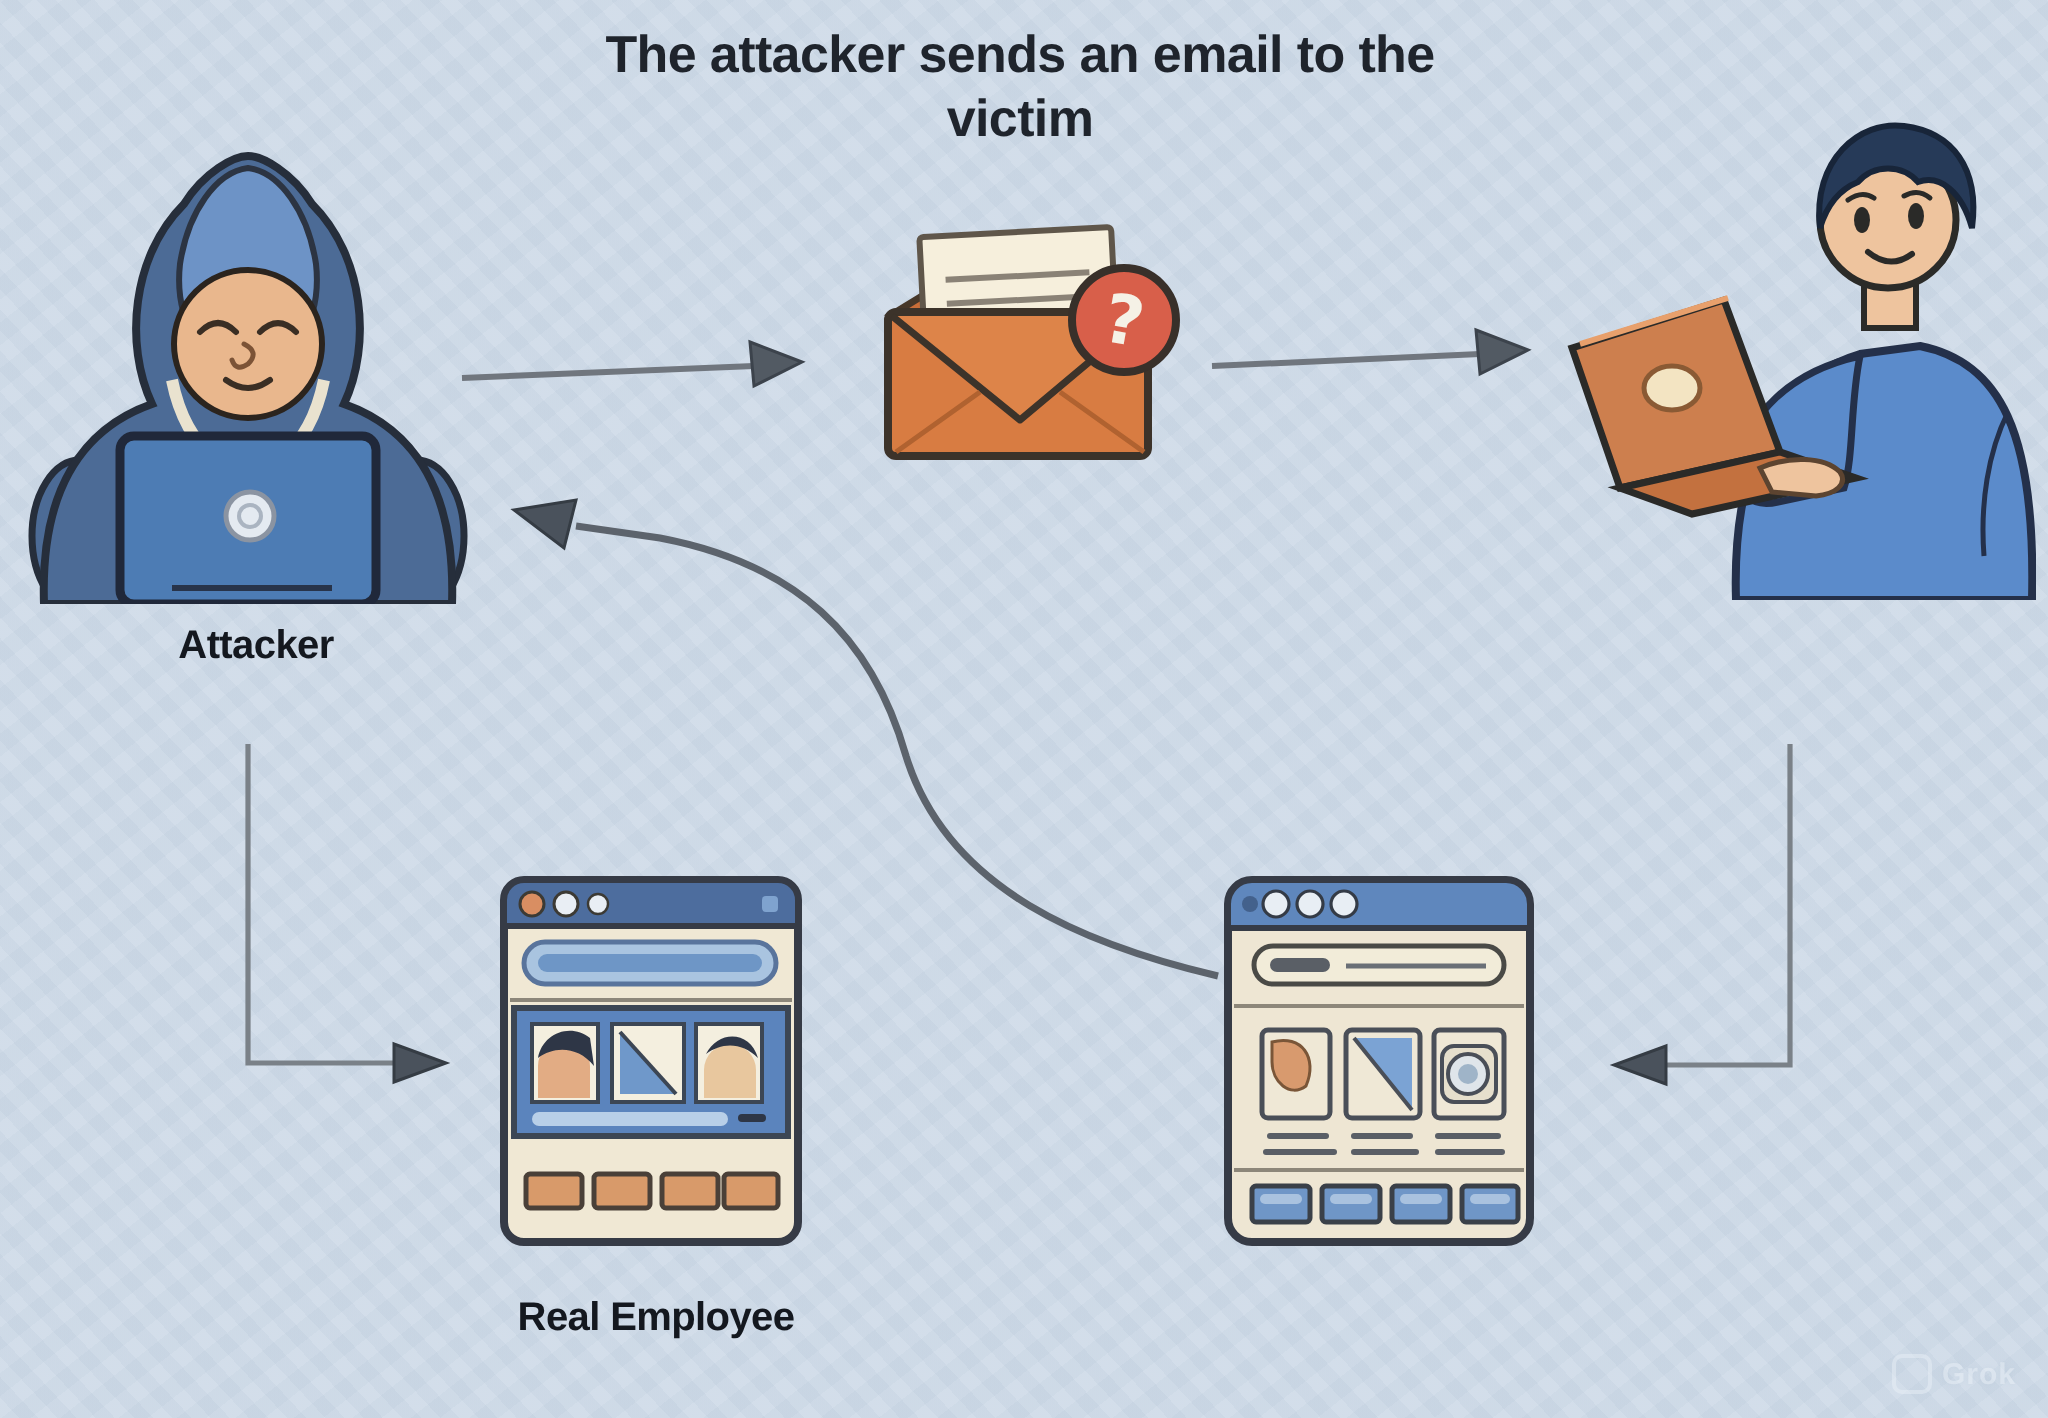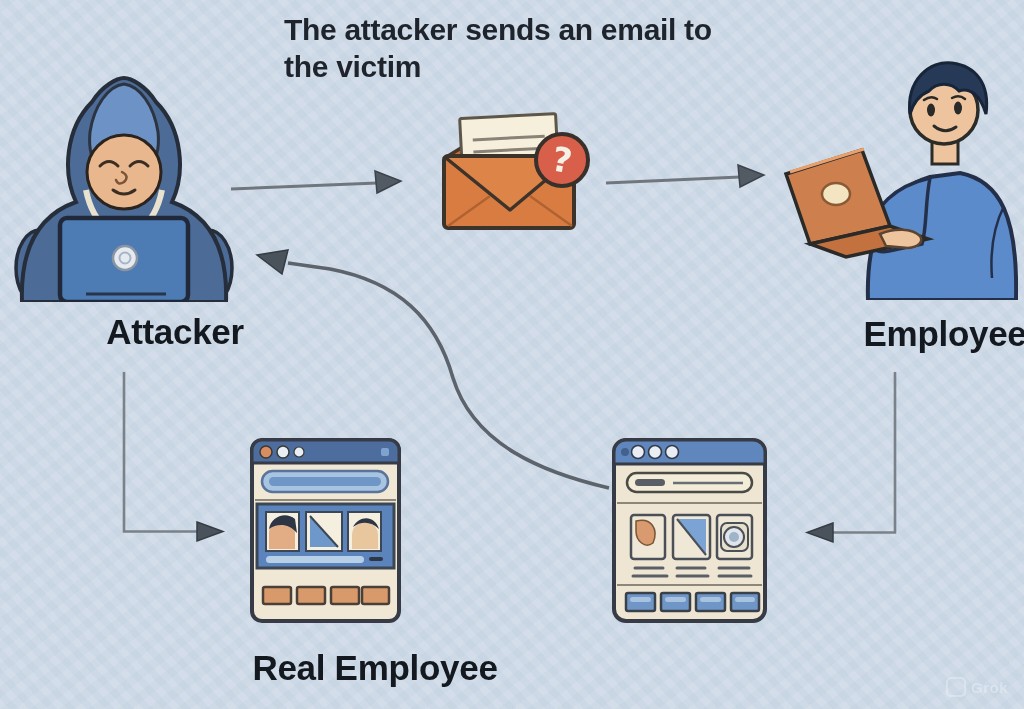--- a/index.html
+++ b/index.html
@@ -6,27 +6,26 @@
   body{font-family:"Liberation Sans","DejaVu Sans",sans-serif;background:#b9c7d8;}
   .canvas{
     position:relative;width:1024px;height:709px;overflow:hidden;
     background:
       repeating-linear-gradient(47deg, rgba(255,255,255,.045) 0 7px, rgba(121,143,168,.045) 7px 14px),
       repeating-linear-gradient(-38deg, rgba(255,255,255,.035) 0 9px, rgba(121,143,168,.035) 9px 18px),
       #cfdbe8;
   }
   .abs{position:absolute;}
   .title{
-    left:284px;top:12px;width:452px;
-    font-size:30px;font-weight:800;color:#1f242c;line-height:1.22;letter-spacing:-.3px;
+    left:284px;top:12px;width:452px;text-align:center;
+    font-size:26px;font-weight:800;color:#1f242c;line-height:1.22;letter-spacing:-.3px;
   }
   .node-label{
-    font-size:35px;font-weight:800;color:#14181f;letter-spacing:-.3px;white-space:nowrap;
+    font-size:20px;font-weight:800;color:#14181f;letter-spacing:-.3px;white-space:nowrap;
     transform:translateX(-50%);
-    margin-left:47px;
   }
   #label-attacker{left:128px;top:312px;}
   #label-employee{left:898px;top:314px;}
   #label-real{left:328px;top:648px;}
   #label-phishing{left:694px;top:648px;}
   #arrow-layer{left:0;top:0;pointer-events:none;}
   .watermark{
     right:16px;bottom:12px;display:flex;align-items:center;gap:5px;
     color:#eef4fa;opacity:.42;font-size:15px;font-weight:700;letter-spacing:.5px;
     text-shadow:0 0 2px rgba(160,180,200,.4);
@@ -131,21 +130,20 @@
     <path d="M 156 44 q 7 -5 13 -1 M 184 42 q 7 -4 13 1" fill="none" stroke="#2a2a28" stroke-width="2.5" stroke-linecap="round"></path>
     <path d="M 166 70 q 11 9 22 1" fill="none" stroke="#2a2a28" stroke-width="3" stroke-linecap="round"></path>
 
     <polygon points="18,118 94,94 122,170 42,188" fill="#cd7f4e" stroke="#2a2a28" stroke-width="3.5"></polygon>
     <line x1="22" y1="116" x2="96" y2="93" stroke="#e8a06c" stroke-width="3"></line>
     <ellipse cx="68" cy="138" rx="14" ry="11" fill="#f3e4c2" stroke="#8a5a34" stroke-width="2.5"></ellipse>
     <polygon points="42,188 122,170 160,183 78,201" fill="#c3713f" stroke="#2a2a28" stroke-width="3.5"></polygon>
 
     <path d="M 112 178 C 126 172 144 172 152 180 C 156 186 150 191 140 192 L 118 190 Z" fill="#eec49e" stroke="#5c4430" stroke-width="2.5"></path>
   </svg>
-  <div class="abs node-label" id="label-employee">Employee</div>
 
   <svg class="abs" style="left:249px;top:437px" width="153" height="187" viewBox="0 0 153 187">
     <rect x="3" y="3" width="147" height="181" rx="10" fill="#f0e8d4" stroke="#363b46" stroke-width="4"></rect>
     <path d="M 13 3 H 140 A 10 10 0 0 1 150 13 V 26 H 3 V 13 A 10 10 0 0 1 13 3 Z" fill="#4d6d9e" stroke="#363b46" stroke-width="3"></path>
     <circle cx="17" cy="15" r="6" fill="#d98e62" stroke="#3c3a34" stroke-width="1.5"></circle>
     <circle cx="34" cy="15" r="6" fill="#e9eef4" stroke="#3c3a34" stroke-width="1.5"></circle>
     <circle cx="50" cy="15" r="5" fill="#e9eef4" stroke="#3c3a34" stroke-width="1.2"></circle>
     <rect x="132" y="11" width="8" height="8" rx="2" fill="#7fa3cf"></rect>
 
     <rect x="13" y="34" width="126" height="21" rx="10.5" fill="#a9c4e0" stroke="#59749c" stroke-width="2.5"></rect>

